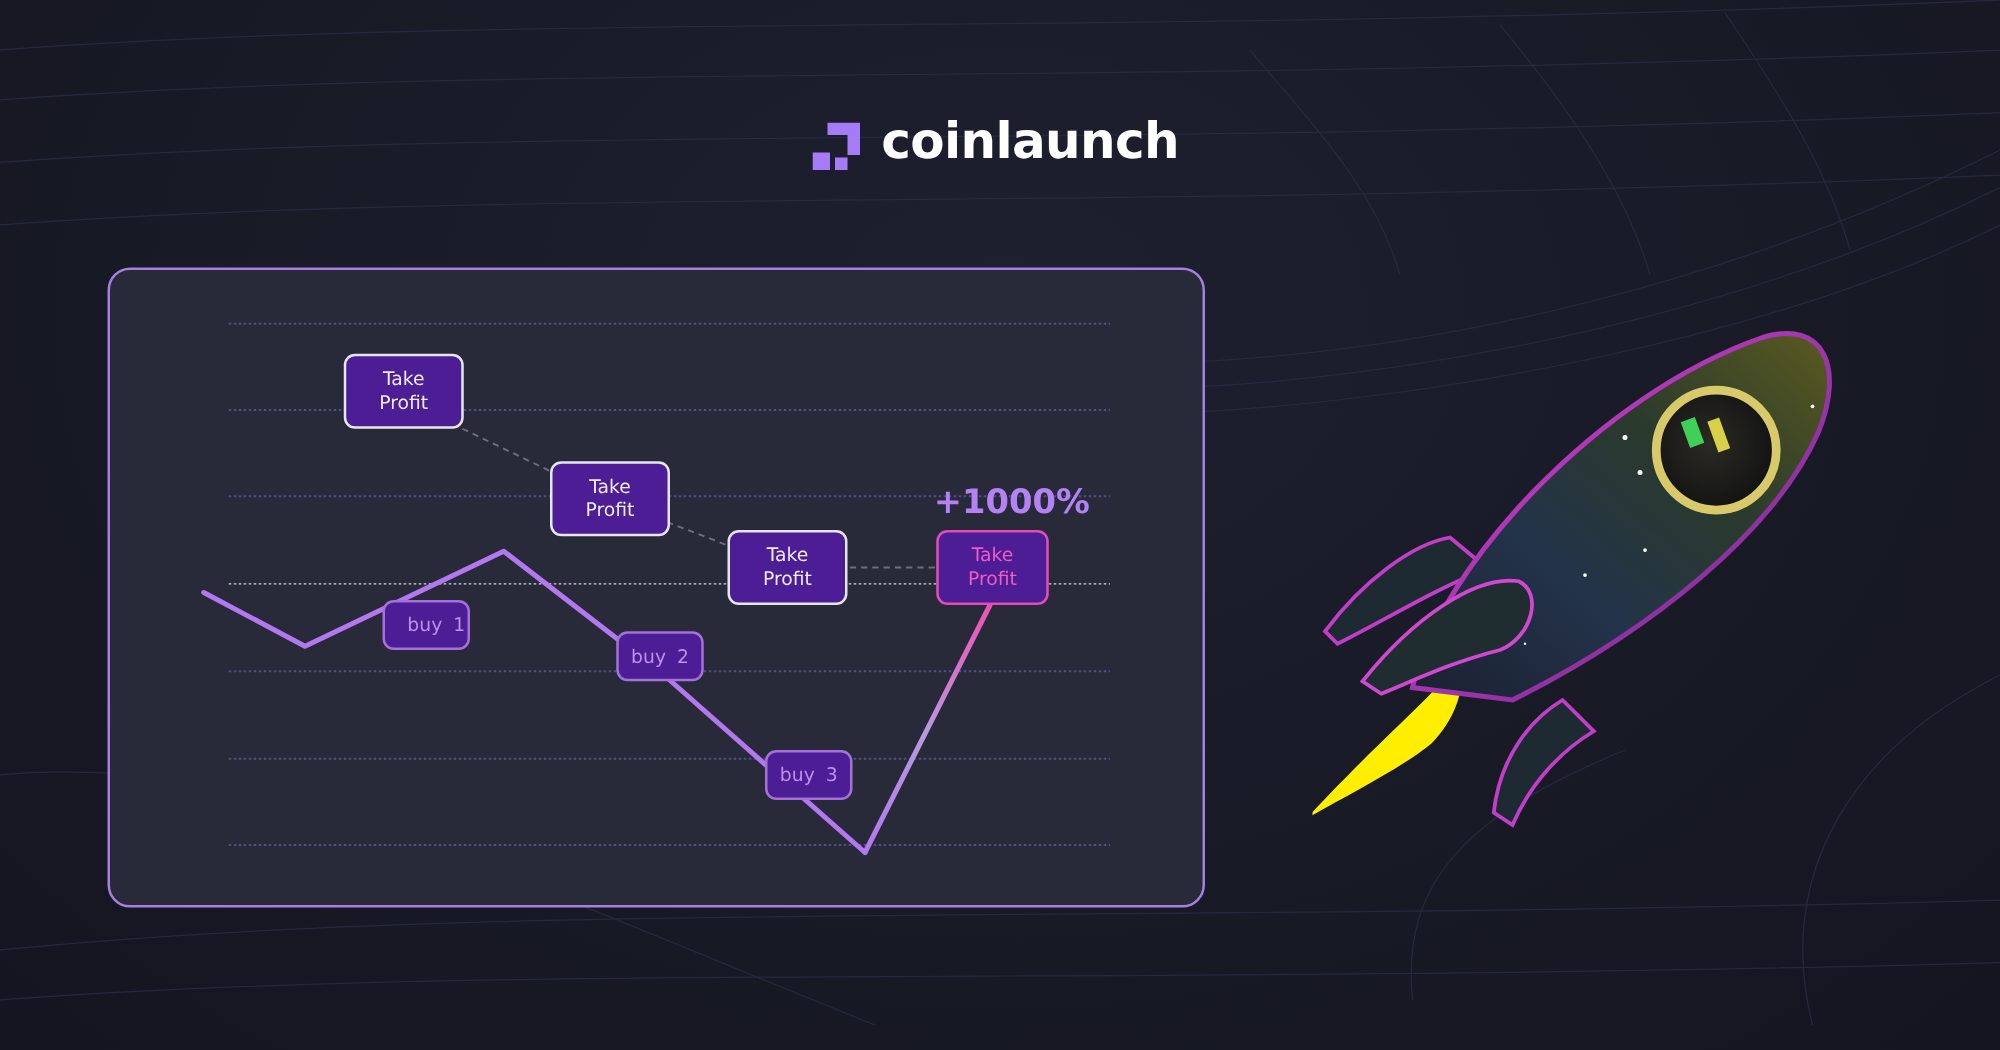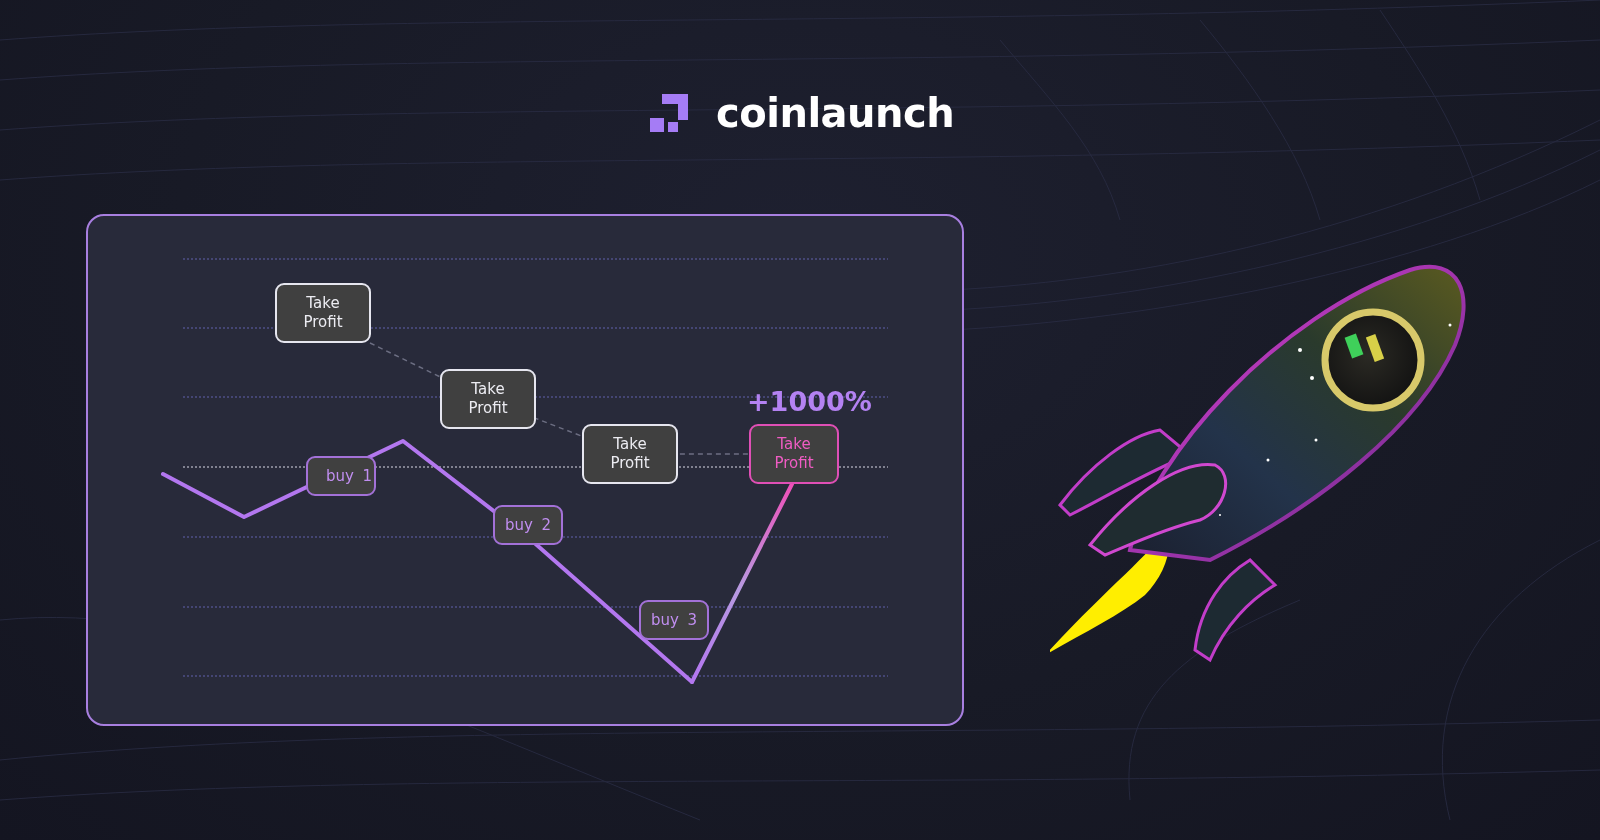--- a/index.html
+++ b/index.html
@@ -2,31 +2,31 @@
 <html><head>
 <meta charset="utf-8">
 <style>
   html, body { margin:0; padding:0; }
   body {
     width:1600px; height:840px; overflow:hidden; position:relative;
     background: radial-gradient(ellipse at 50% 30%, #1e2030 0%, #181a26 55%, #141521 100%);
     font-family: "DejaVu Sans", sans-serif;
   }
   .bg-grid { position:absolute; inset:0; pointer-events:none; }
-  .logo { position:absolute; left:650px; top:90px; display:flex; align-items:center; gap:28px; }
+  .logo { position:absolute; left:650px; top:90px; display:flex; align-items:flex-end; gap:17px; }
   .logo-text { color:#ffffff; font-family:"DejaVu Sans", sans-serif; font-weight:bold; font-size:40px; letter-spacing:-0.5px; }
   .panel {
     position:absolute; left:86px; top:214px; width:878px; height:512px;
     background:#282a3a; border:2px solid #a87fe0; border-radius:18px; box-sizing:border-box;
   }
   .chart-svg { position:absolute; left:0; top:0; }
   .label {
     position:absolute; box-sizing:border-box; border-radius:9px;
     display:flex; align-items:center; justify-content:center; text-align:center;
-    font-family:"DejaVu Sans", sans-serif; background:#404040;
+    font-family:"DejaVu Sans", sans-serif; background:#4c1d95;
   }
   .tp { border:2px solid #e6e6ef; color:#ececf2; font-size:15px; line-height:19px; width:96px; height:60px; white-space:pre-line; }
   .tp-final { border:2px solid #e04fb6; color:#f05cc4; font-size:15px; line-height:19px; width:90px; height:60px; white-space:pre-line; }
   .buy { border:2px solid #a371d8; color:#c08ef0; font-size:15px; width:70px; height:40px; word-spacing:4px; }
   .pct { position:absolute; color:#b482f2; font-weight:bold; font-size:27px; font-family:"DejaVu Sans", sans-serif; }
   .rocket { position:absolute; left:1050px; top:255px; }
 </style>
 </head>
 <body>
 
@@ -89,23 +89,23 @@
 <div class="label tp" style="left:275px;top:283px;">Take
 Profit</div>
 <div class="label tp" style="left:440px;top:369px;">Take
 Profit</div>
 <div class="label tp" style="left:582px;top:424px;">Take
 Profit</div>
 <div class="label tp-final" style="left:749px;top:424px;">Take
 Profit</div>
 <div class="pct" style="left:747px;top:386px;">+1000%</div>
 
-<div class="label buy" style="left:306px;top:456px;padding-left:16px;">buy 1</div>
+<div class="label buy" style="left:306px;top:480px;padding-left:16px;">buy 1</div>
 <div class="label buy" style="left:493px;top:505px;">buy 2</div>
-<div class="label buy" style="left:612px;top:600px;margin-left:27px;">buy 3</div>
+<div class="label buy" style="left:612px;top:600px;">buy 3</div>
 
 <svg class="rocket" width="450" height="440" viewBox="0 0 450 440">
   <defs>
     <linearGradient id="body" x1="0" y1="1" x2="1" y2="0">
       <stop offset="0" stop-color="#1b2030"></stop>
       <stop offset="0.35" stop-color="#23334a"></stop>
       <stop offset="0.65" stop-color="#2a3a2c"></stop>
       <stop offset="1" stop-color="#5a5a20"></stop>
     </linearGradient>
     <linearGradient id="rim" x1="0" y1="0" x2="1" y2="1">

